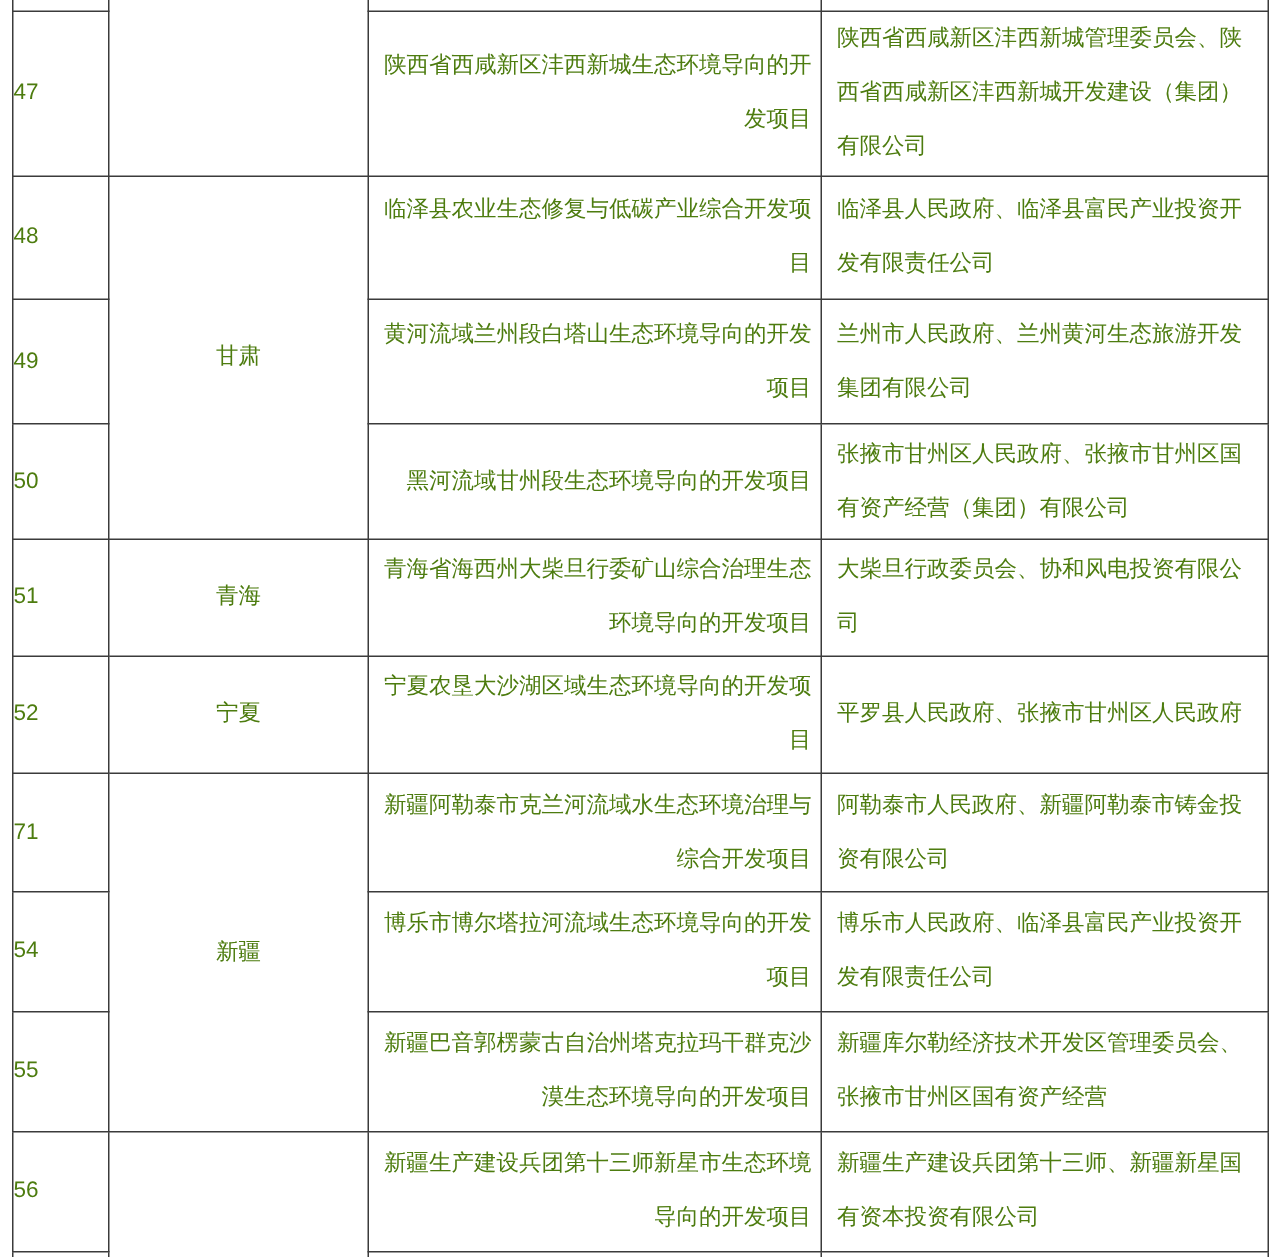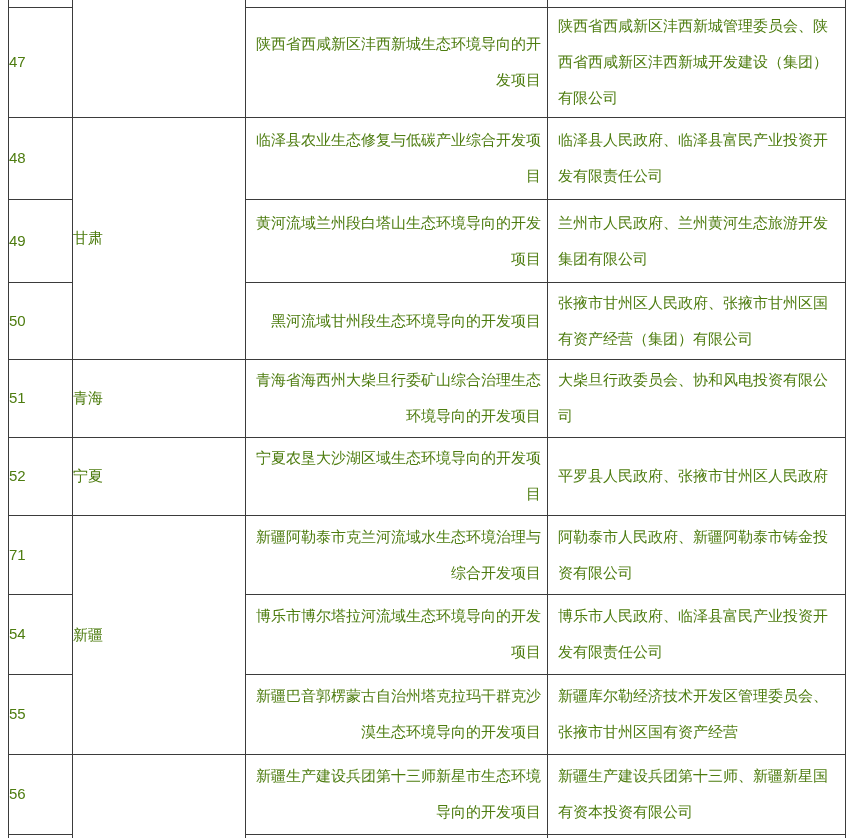--- a/index.html
+++ b/index.html
@@ -28,21 +28,21 @@
     vertical-align: middle;
     color: #4d7c0f;
     font-size: 15px;
     line-height: 36px;
     padding: 0;
     overflow: hidden;
     word-break: normal;
     overflow-wrap: normal;
   }
   td.no   { text-align: left; }
-  td.prov { text-align: left; }
+  td.prov { text-align: center; }
   td.proj { padding: 0 6px;  text-align: right; }
   td.org  { padding: 0 10px; text-align: left; }
   tr.cut-top  { height: 7px; }
   tr.cut-top td { border-top: none; }
   tr.cut-bottom { height: 4px; }
   tr.cut-bottom td { border-bottom: none; }
   td.nb { border-bottom: none; }
   tr.r47 { height: 110px; }
   tr.r48 { height: 82px; }
   tr.r49 { height: 83px; }

